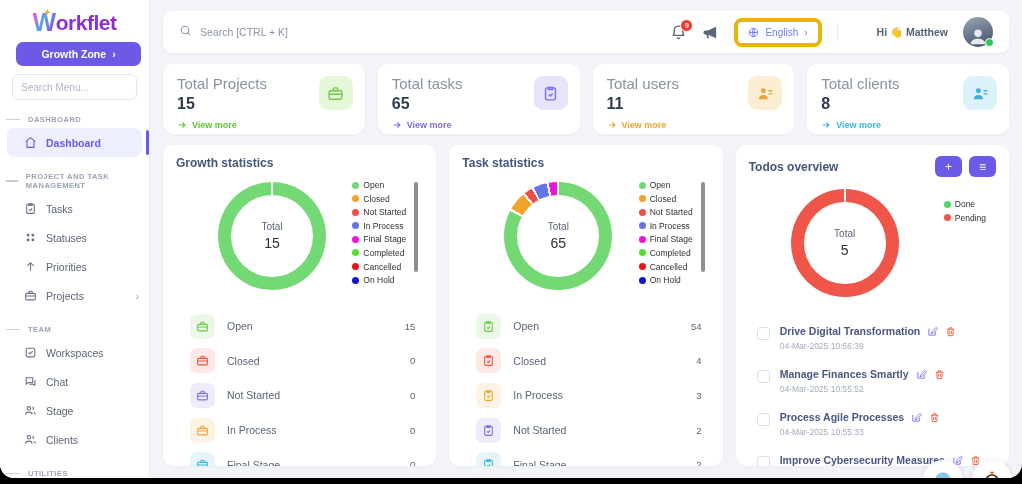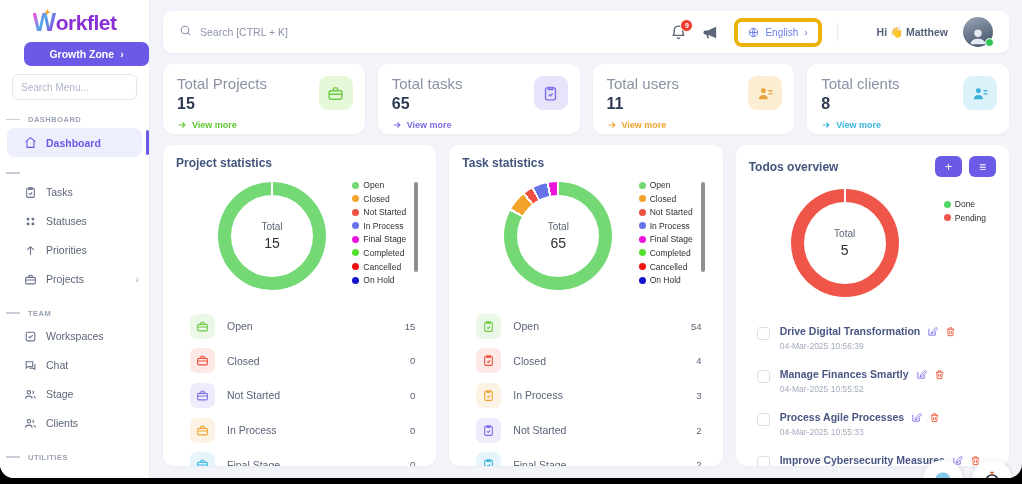--- a/index.html
+++ b/index.html
@@ -5,21 +5,21 @@
   * { margin:0; padding:0; box-sizing:border-box; }
   html,body { background:#000; font-family:"Liberation Sans", sans-serif; }
   #app { width:1022px; height:478px; background:#F3F4F9; border-radius:0 0 14px 14px; overflow:hidden; display:flex; position:relative; }
 
   
   .sidebar { width:150px; background:#fff; border-right:1px solid #ECEEF3; flex-shrink:0; padding-top:10px; overflow:hidden; }
   .logo { display:flex; align-items:flex-start; justify-content:center; margin:2px 0 8px; font-weight:800; font-size:21px; letter-spacing:-0.5px; position:relative; }
   .logo .w { background:linear-gradient(120deg,#E85BDA 10%,#4FA8E8 45%,#8F4DE8 90%); -webkit-background-clip:text; background-clip:text; color:transparent; font-size:25px; line-height:20px; }
   .logo .rest { color:#8B2FD6; line-height:22px; }
   .logo .spark { position:absolute; top:-4px; left:44px; color:#F5A623; font-size:8px; }
-  .gz-btn { display:flex; align-items:center; justify-content:center; gap:6px; margin:6px 24px 0; background:#6A5AE6; color:#fff; font-size:10.5px; font-weight:700; height:24px; border:none; border-radius:7px; width:calc(100% - 24px); cursor:pointer; }
+  .gz-btn { display:flex; align-items:center; justify-content:center; gap:6px; margin:6px 16px 0; background:#6A5AE6; color:#fff; font-size:10.5px; font-weight:700; height:24px; border:none; border-radius:7px; width:calc(100% - 24px); cursor:pointer; }
   .menu-search { display:block; margin:8px 12px 0; width:calc(100% - 24px); height:26px; border:1px solid #E4E7EE; border-radius:6px; font-size:10px; padding:0 8px; color:#55607A; font-family:inherit; }
   .menu-search::placeholder { color:#AEB6C6; }
   .section-head { display:flex; align-items:center; margin:15px 0 4px; }
   .dash { width:14px; height:1.5px; background:#C9CED9; margin:0 8px 0 6px; }
   .section-label { font-size:7.5px; letter-spacing:0.5px; color:#9AA3B4; font-weight:700; }
   .nav-item { display:flex; align-items:center; gap:9px; padding:8px 10px 8px 24px; font-size:10.5px; color:#5B6577; cursor:pointer; position:relative; }
   .nav-icon { display:flex; color:#68728A; }
   .nav-icon svg { width:13px; height:13px; }
   .nav-label { flex:1; }
   .nav-chevron { color:#9AA3B4; display:flex; }
@@ -125,20 +125,21 @@
             <svg viewBox="0 0 24 24" fill="none" stroke="currentColor" stroke-width="2">
               <path d="M3 10.5 12 3l9 7.5"></path>
               <path d="M5.5 9v12h13V9"></path>
             </svg>
           </span>
     <span class="nav-label">Dashboard</span>
     <span class="nav-chevron"></span>
   </div>
         <div class="section-head">
           <span class="dash"></span>
+          <span class="section-label">PROJECT AND TASK MANAGEMENT</span>
         </div>
         <div class="nav-item">
     <span class="nav-icon">
             <svg viewBox="0 0 24 24" fill="none" stroke="currentColor" stroke-width="2">
               <rect x="5" y="4" width="14" height="17" rx="2"></rect>
               <path d="M9 3.5h6v3H9z"></path>
               <path d="M9.5 13.5l2 2 3.5-3.5"></path>
             </svg>
           </span>
     <span class="nav-label">Tasks</span>
@@ -340,21 +341,21 @@
               <rect x="16" y="11.5" width="6" height="2" rx="1"></rect>
             </svg>
           </div>
   </div>
       </div>
 
     <div class="panels">
 
       <section class="panel" id="panel-project">
         <div class="panel-head">
-          <div class="panel-title">Project statistics</div>
+          <div class="panel-title">Growth statistics</div>
         </div>
         <div class="chart-area">
           <div class="donut" style="background: conic-gradient(rgb(255, 255, 255) 0deg, rgb(255, 255, 255) 1.3deg, rgb(116, 216, 116) 1.3deg, rgb(116, 216, 116) 358.7deg, rgb(255, 255, 255) 358.7deg, rgb(255, 255, 255) 360deg);">
             <div class="donut-hole">
               <span class="dc-label">Total</span>
               <span class="dc-value">15</span>
             </div>
           </div>
           <ul class="legend">
               <li>

